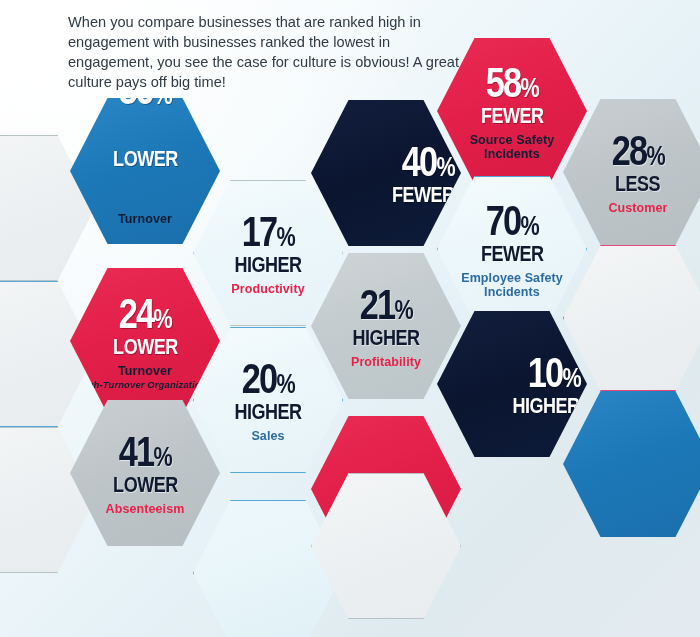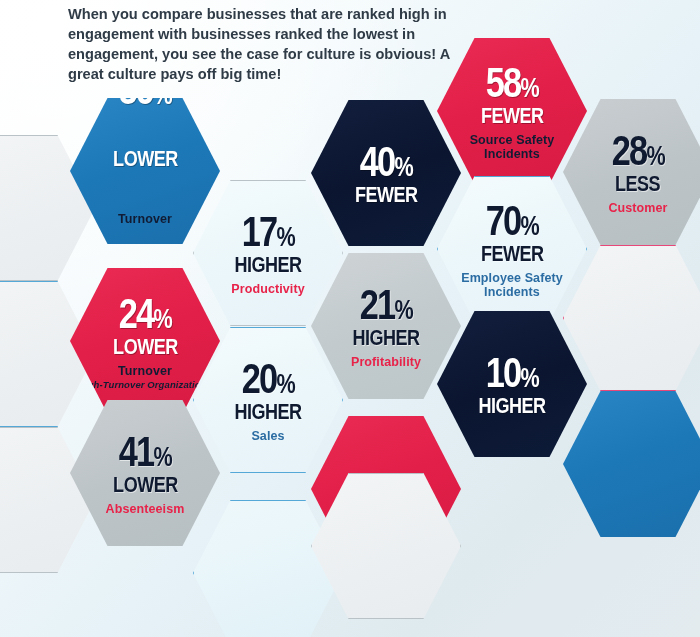--- a/index.html
+++ b/index.html
@@ -25,21 +25,21 @@
     text-align:center;
     line-height:1;
   }
 
   
   .f-blue  { background:
         linear-gradient(160deg,#2a86c4 0%, #1d78b8 45%, #1a6fab 100%); gap: 36px; }
   .f-red   { background:
         linear-gradient(160deg,#ea2b53 0%, #e21f48 45%, #d81b43 100%); margin-top: 16px; }
   .f-navy  { background:
-        linear-gradient(160deg,#121f3d 0%, #0b1530 50%, #0d1b38 100%); }
+        linear-gradient(160deg,#121f3d 0%, #0b1530 50%, #0d1b38 100%); align-items: flex-end; }
   .f-gray  { background:
         linear-gradient(160deg,#c9ced1 0%, #bdc4c7 50%, #b6bfc2 100%); }
   .f-gray2 { background:
         linear-gradient(160deg,#cfd4d6 0%, #c2cacd 50%, #bcc6c8 100%); }
   .f-white { background:
         linear-gradient(160deg,#f4fbfd 0%, #eaf6fa 55%, #e6f2f7 100%); }
   .f-paleblue { background:
         linear-gradient(160deg,#eef8fb 0%, #e6f4f9 60%, #dff0f6 100%); }
   .f-palegray { background:
         linear-gradient(160deg,#f3f5f6 0%, #eceff1 60%, #e8ecee 100%); }
@@ -91,23 +91,23 @@
   .t-navy2   { color:#0f1a30; }
   .t-red     { color:#e8234a; }
   .t-blue    { color:#2b6ca3; }
   .t-lightred{ color:#f0455f; }
 
   .sh-dark { text-shadow: 1px 1px 0 rgba(0,0,0,.30); }
   .sh-lite { text-shadow: 1px 1px 0 rgba(255,255,255,.55); }
 
   
   #headline {
-    position:absolute; left:68px; top:4px; width:400px;
+    position:absolute; left:68px; top:12px; width:400px;
     font-size:14.6px; line-height:1.38;
-    color:#2f3b46; font-weight:bold;
+    color:#2f3b46; font-weight:normal;
   }
   
   #source {
     position:absolute; left:70px; top:572px;
     font-size:9.4px; font-style:italic; font-weight:bold;
     color:#5f6a74; letter-spacing:.15px;
   }
 </style>
 </head>
 <body>

